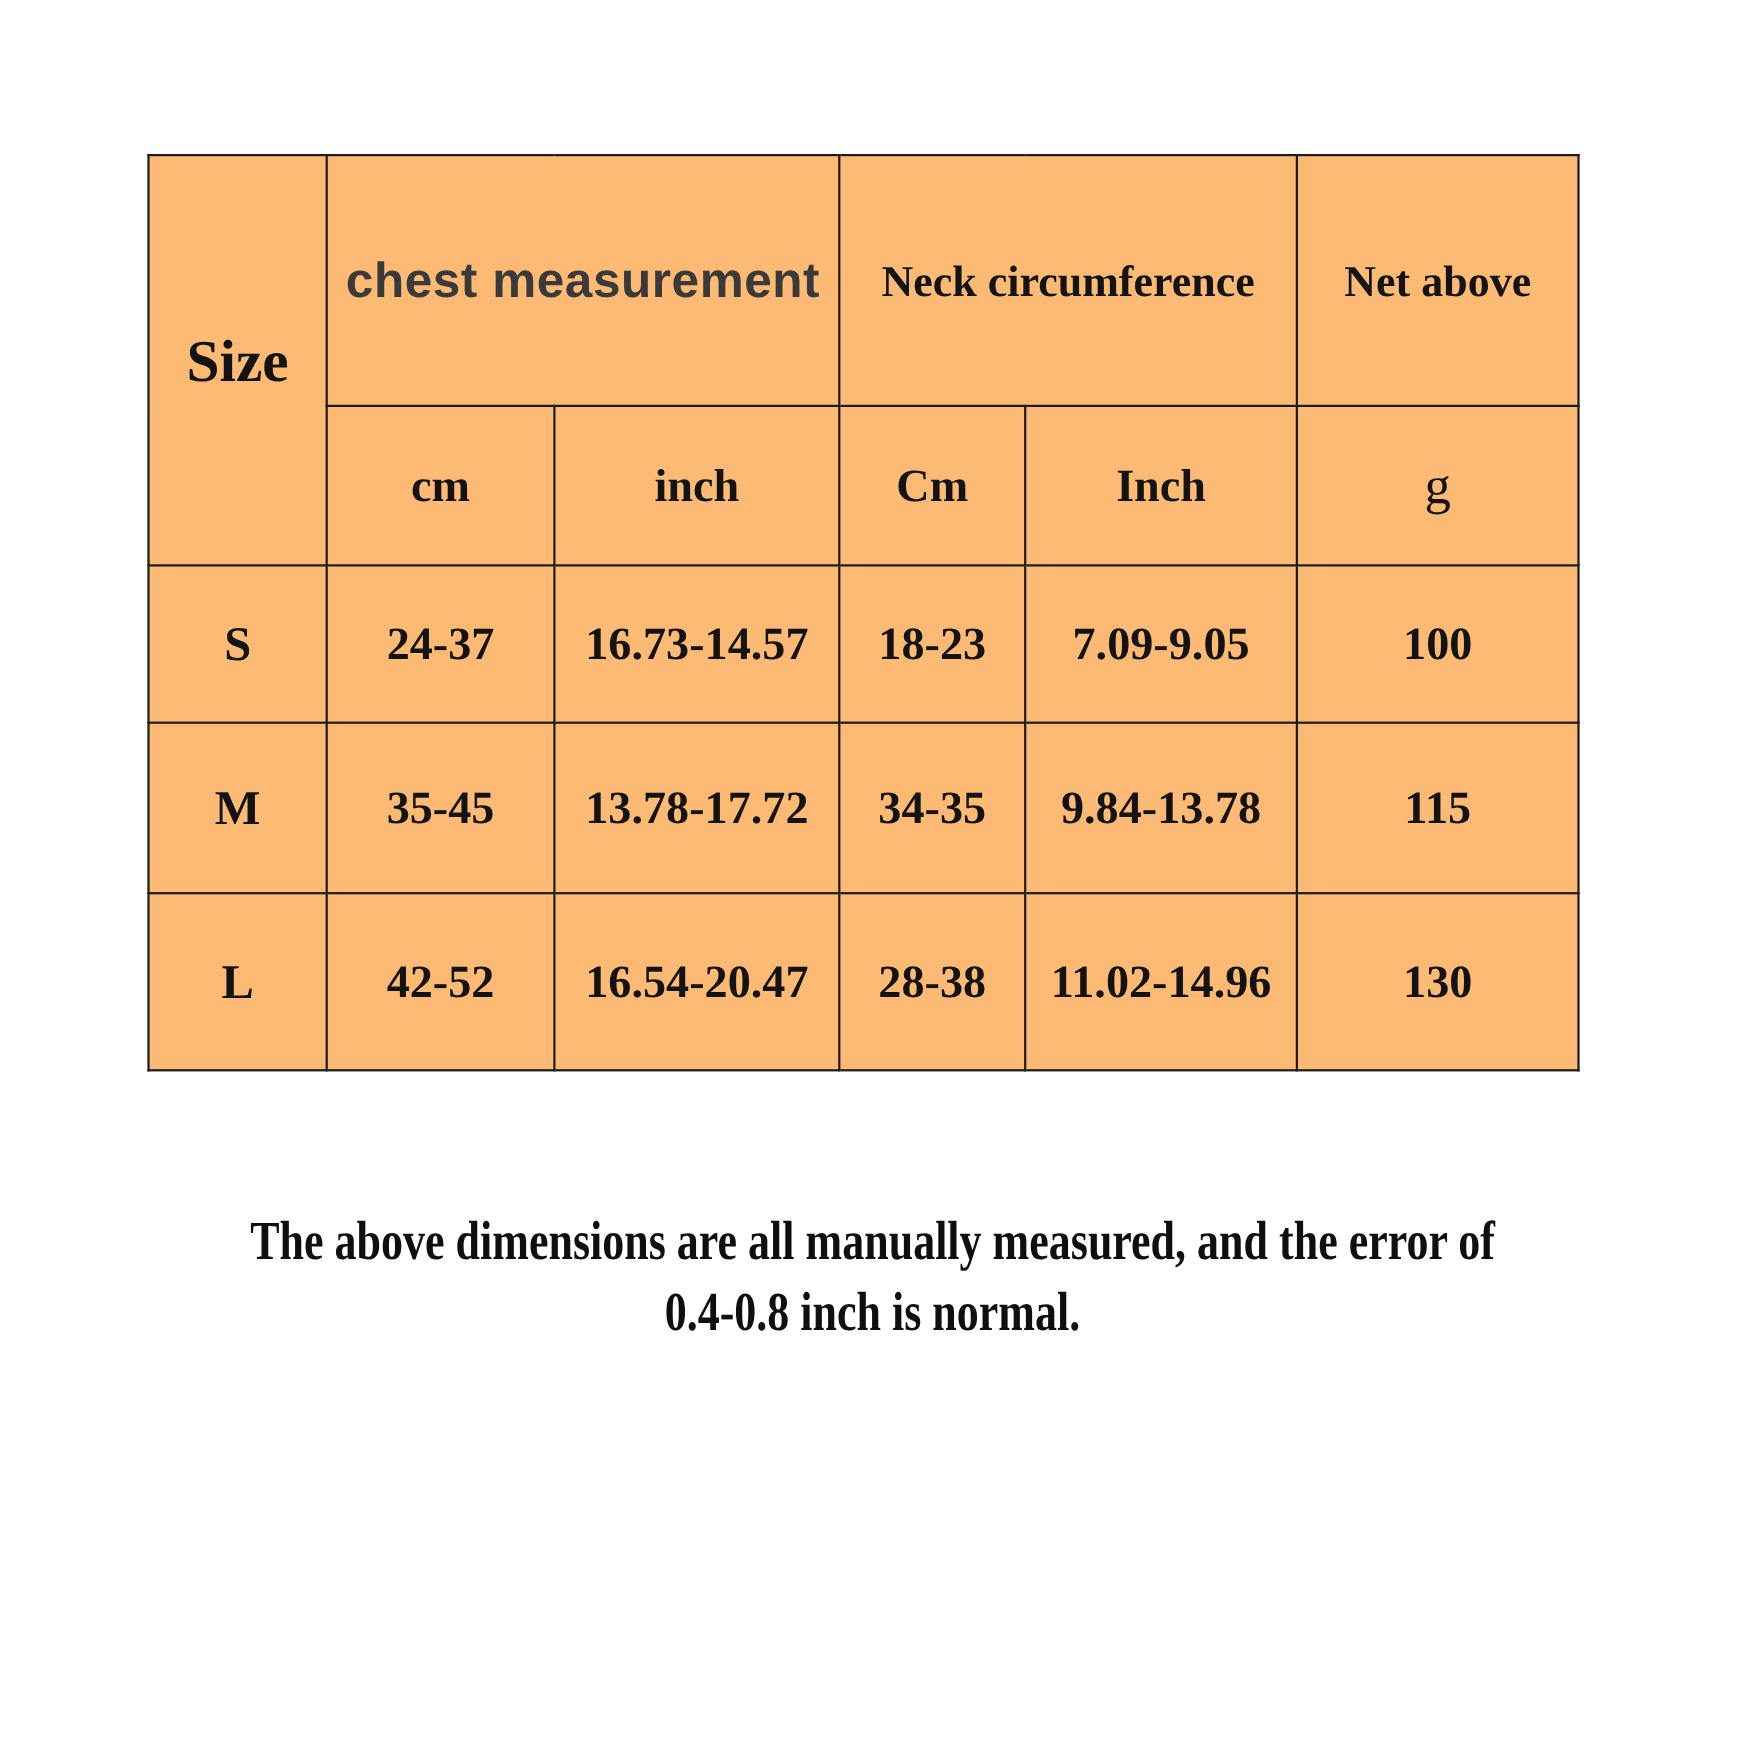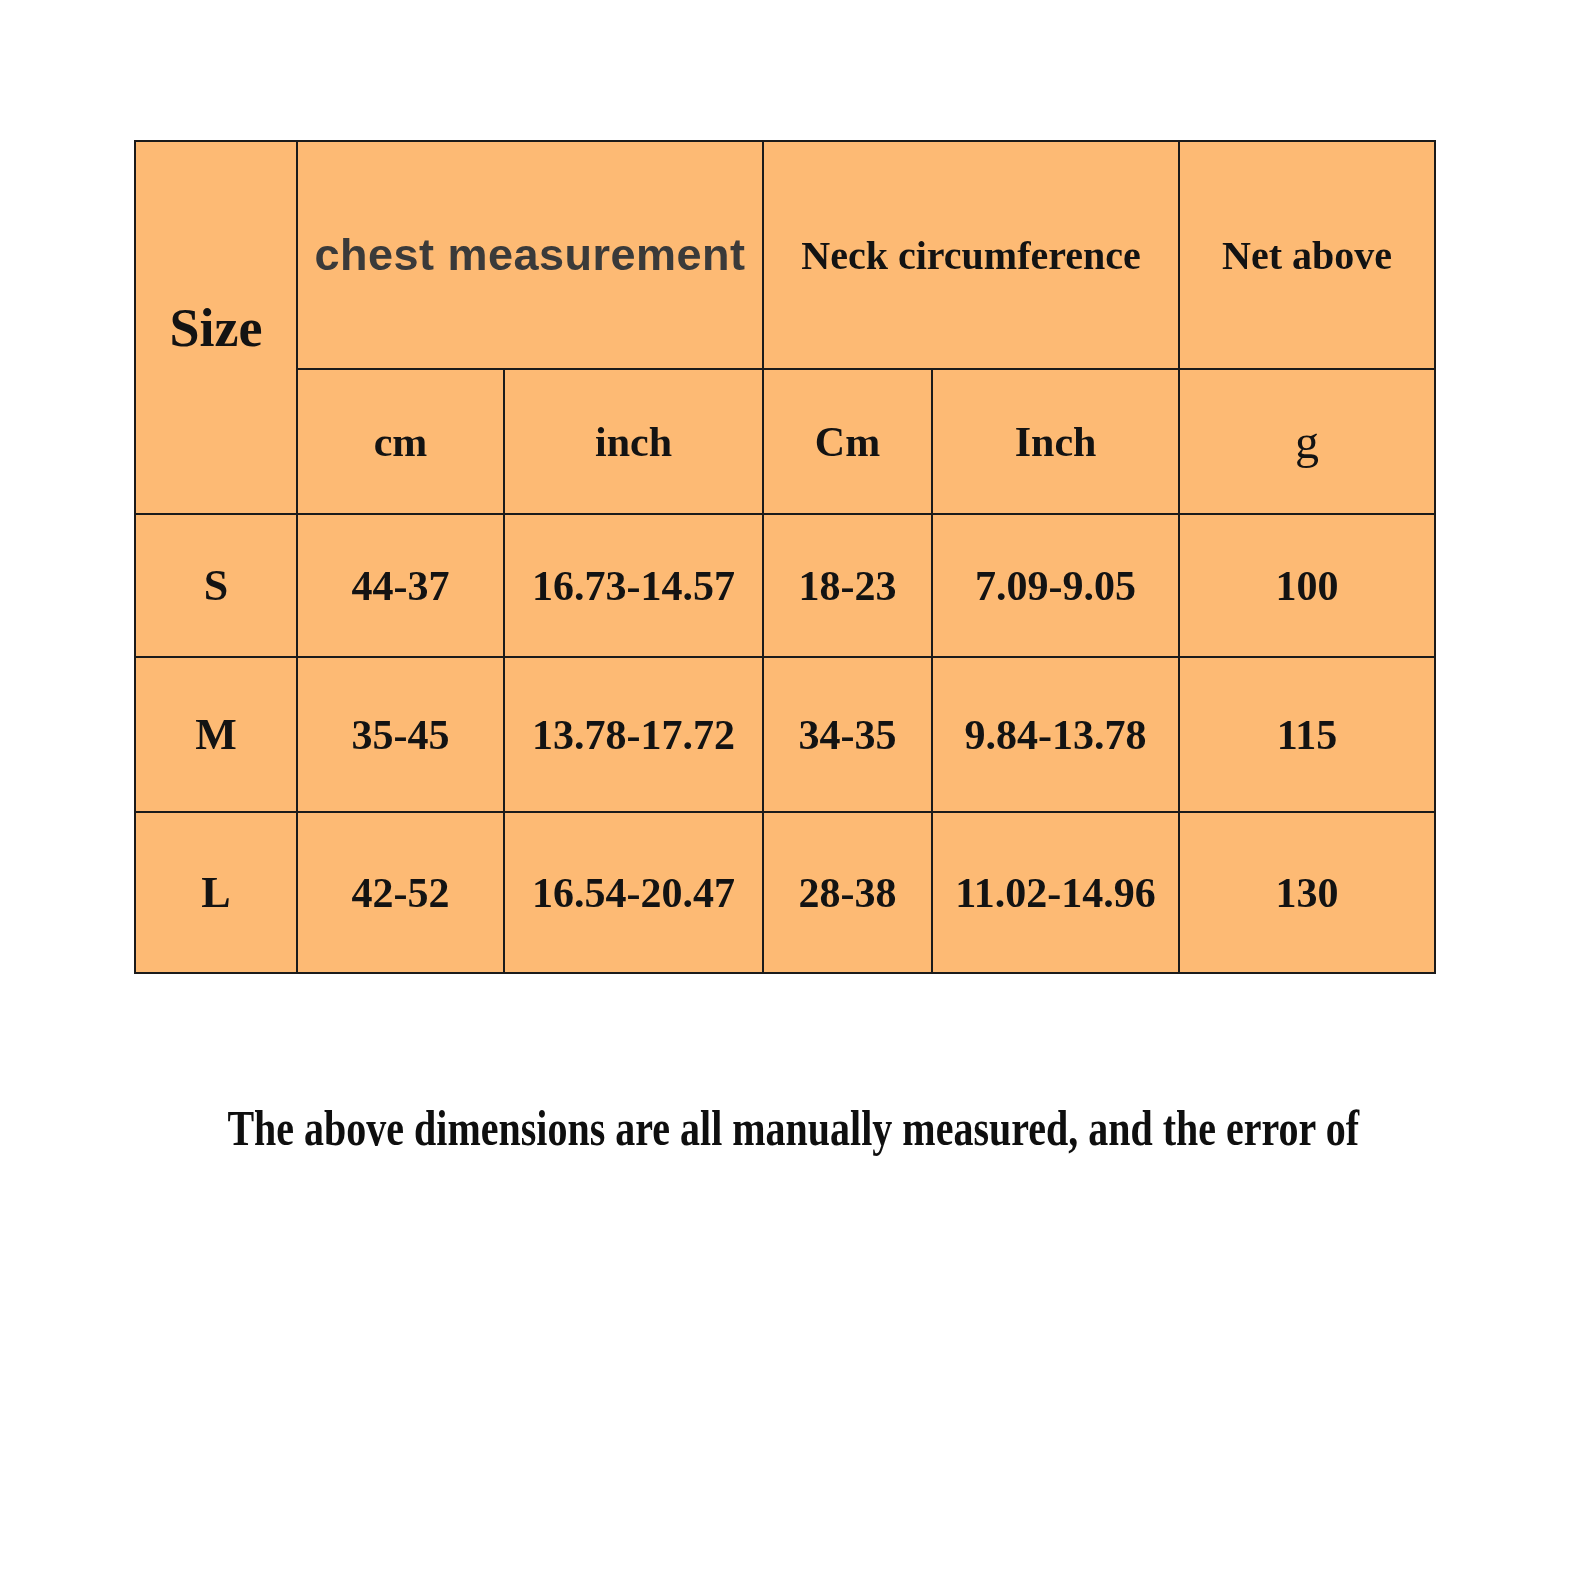--- a/index.html
+++ b/index.html
@@ -106,21 +106,21 @@
       <tr class="row-unit-header">
         <td class="unit-header">cm</td>
         <td class="unit-header">inch</td>
         <td class="unit-header">Cm</td>
         <td class="unit-header">Inch</td>
         <td class="unit-header unit-g">g</td>
       </tr>
 
       <tr class="row-s">
         <td class="size-cell">S</td>
-        <td class="data-cell">44-37</td>
+        <td class="data-cell">24-37</td>
         <td class="data-cell">16.73-14.57</td>
         <td class="data-cell">18-23</td>
         <td class="data-cell">7.09-9.05</td>
         <td class="data-cell">100</td>
       </tr>
 
       <tr class="row-m">
         <td class="size-cell">M</td>
         <td class="data-cell">35-45</td>
         <td class="data-cell">13.78-17.72</td>
@@ -135,15 +135,16 @@
         <td class="data-cell">16.54-20.47</td>
         <td class="data-cell">28-38</td>
         <td class="data-cell">11.02-14.96</td>
         <td class="data-cell">130</td>
       </tr>
     </tbody>
   </table>
 
   <div class="footnote">
     <div><span class="fn-line">The above dimensions are all manually measured, and the error of</span></div>
+    <div><span class="fn-line">0.4-0.8 inch is normal.</span></div>
   </div>
 
 </div>
 
 </body></html>

